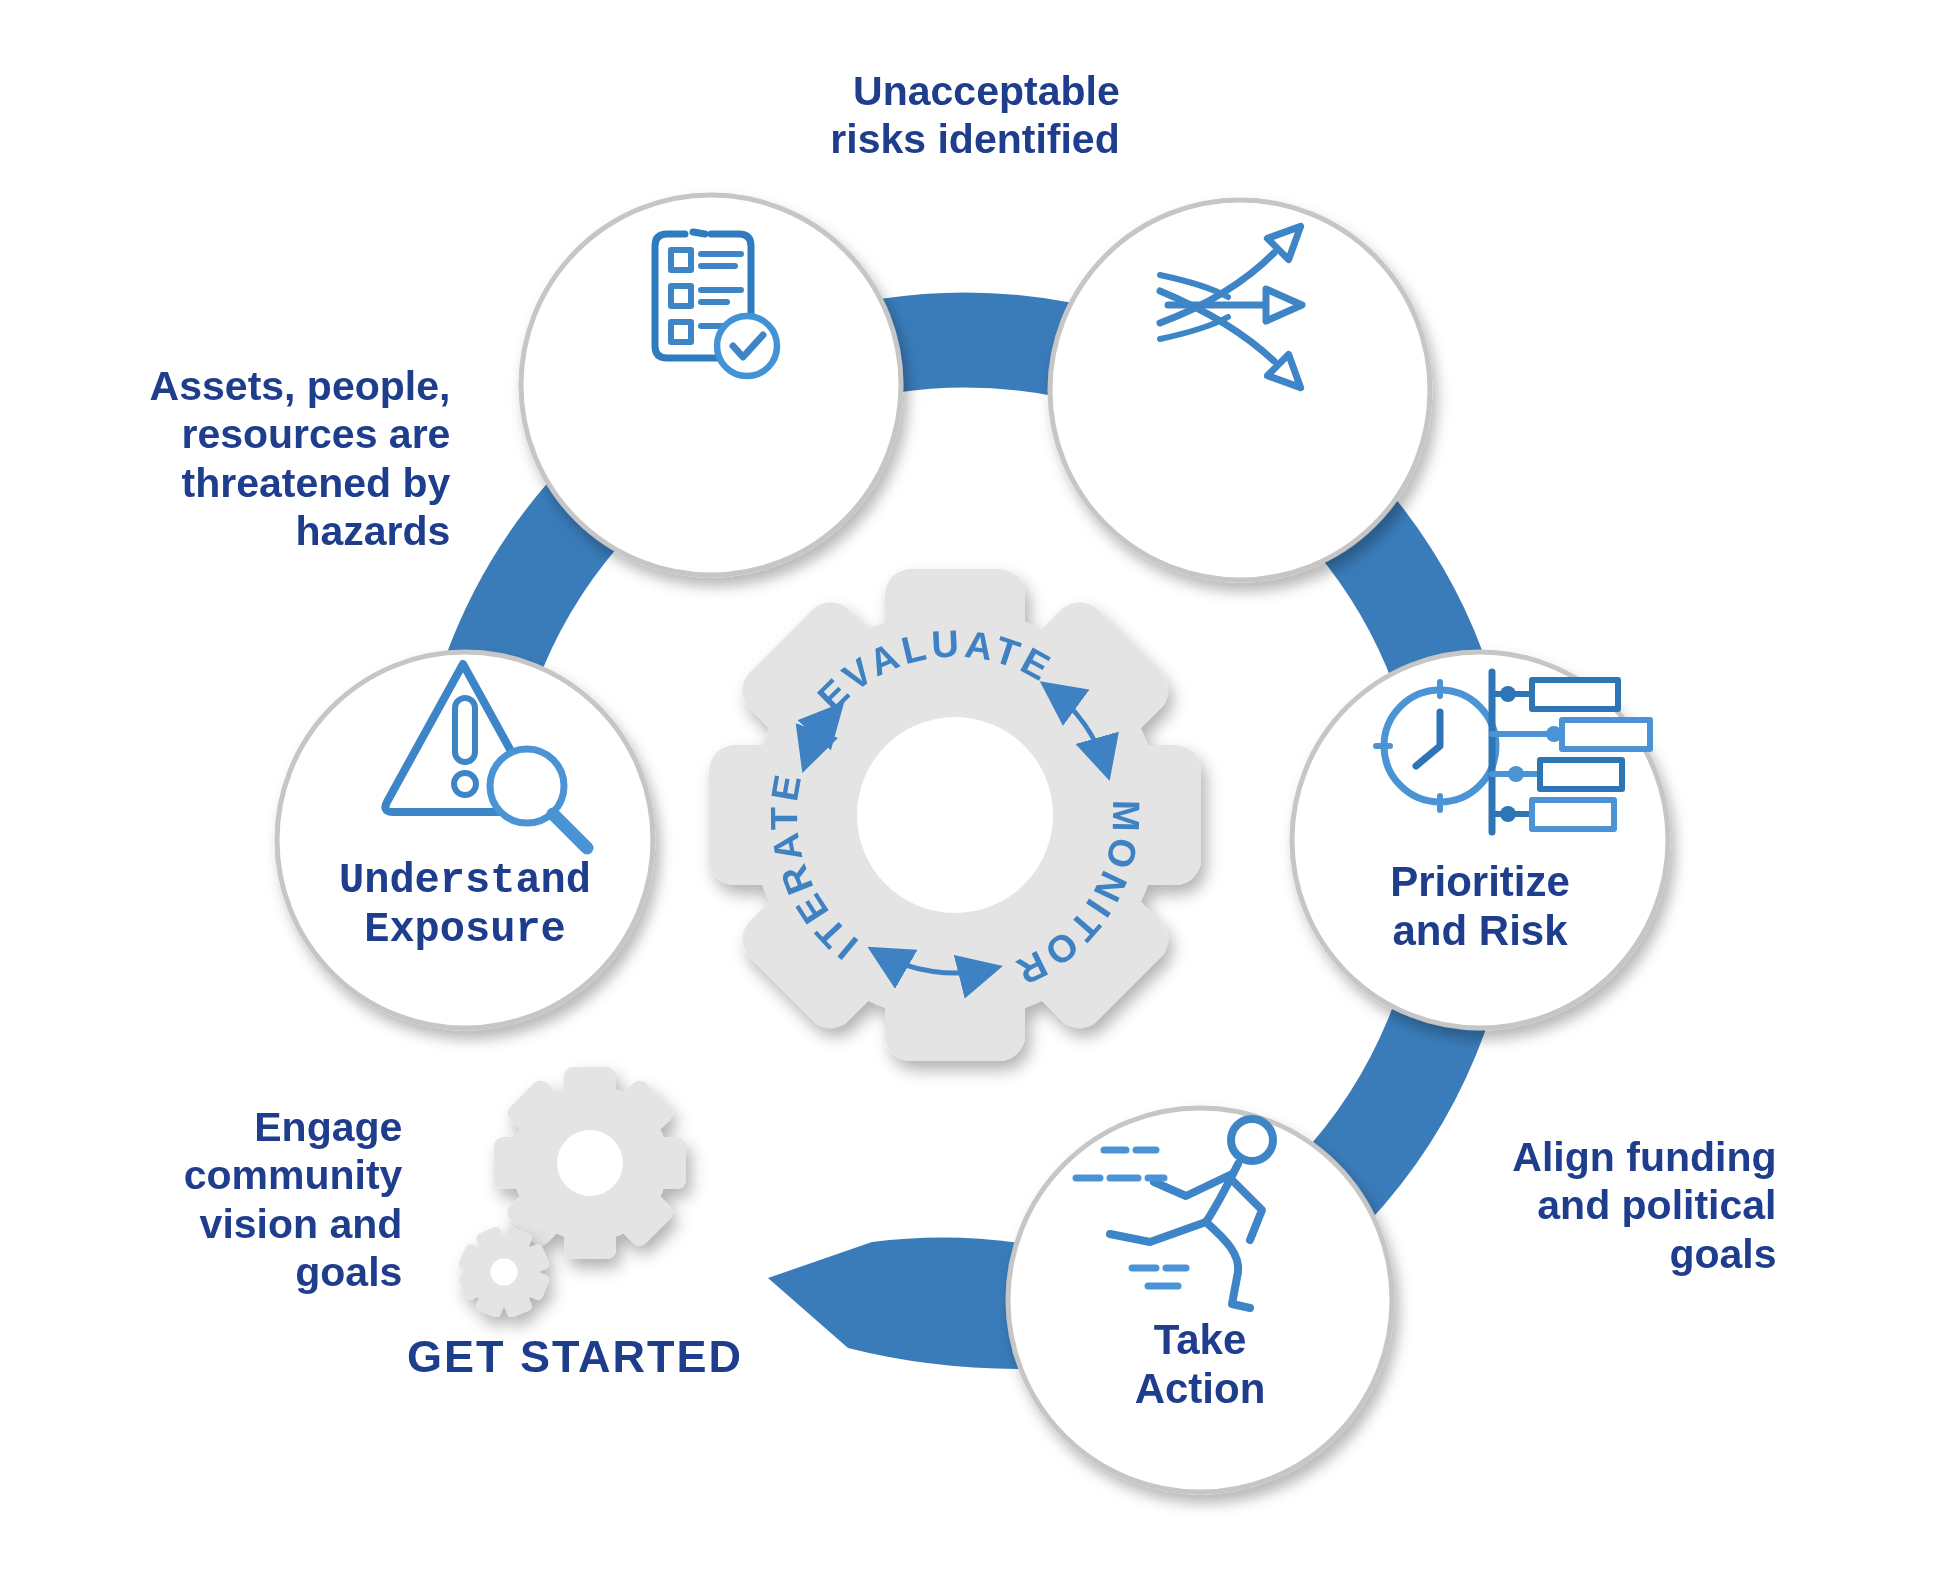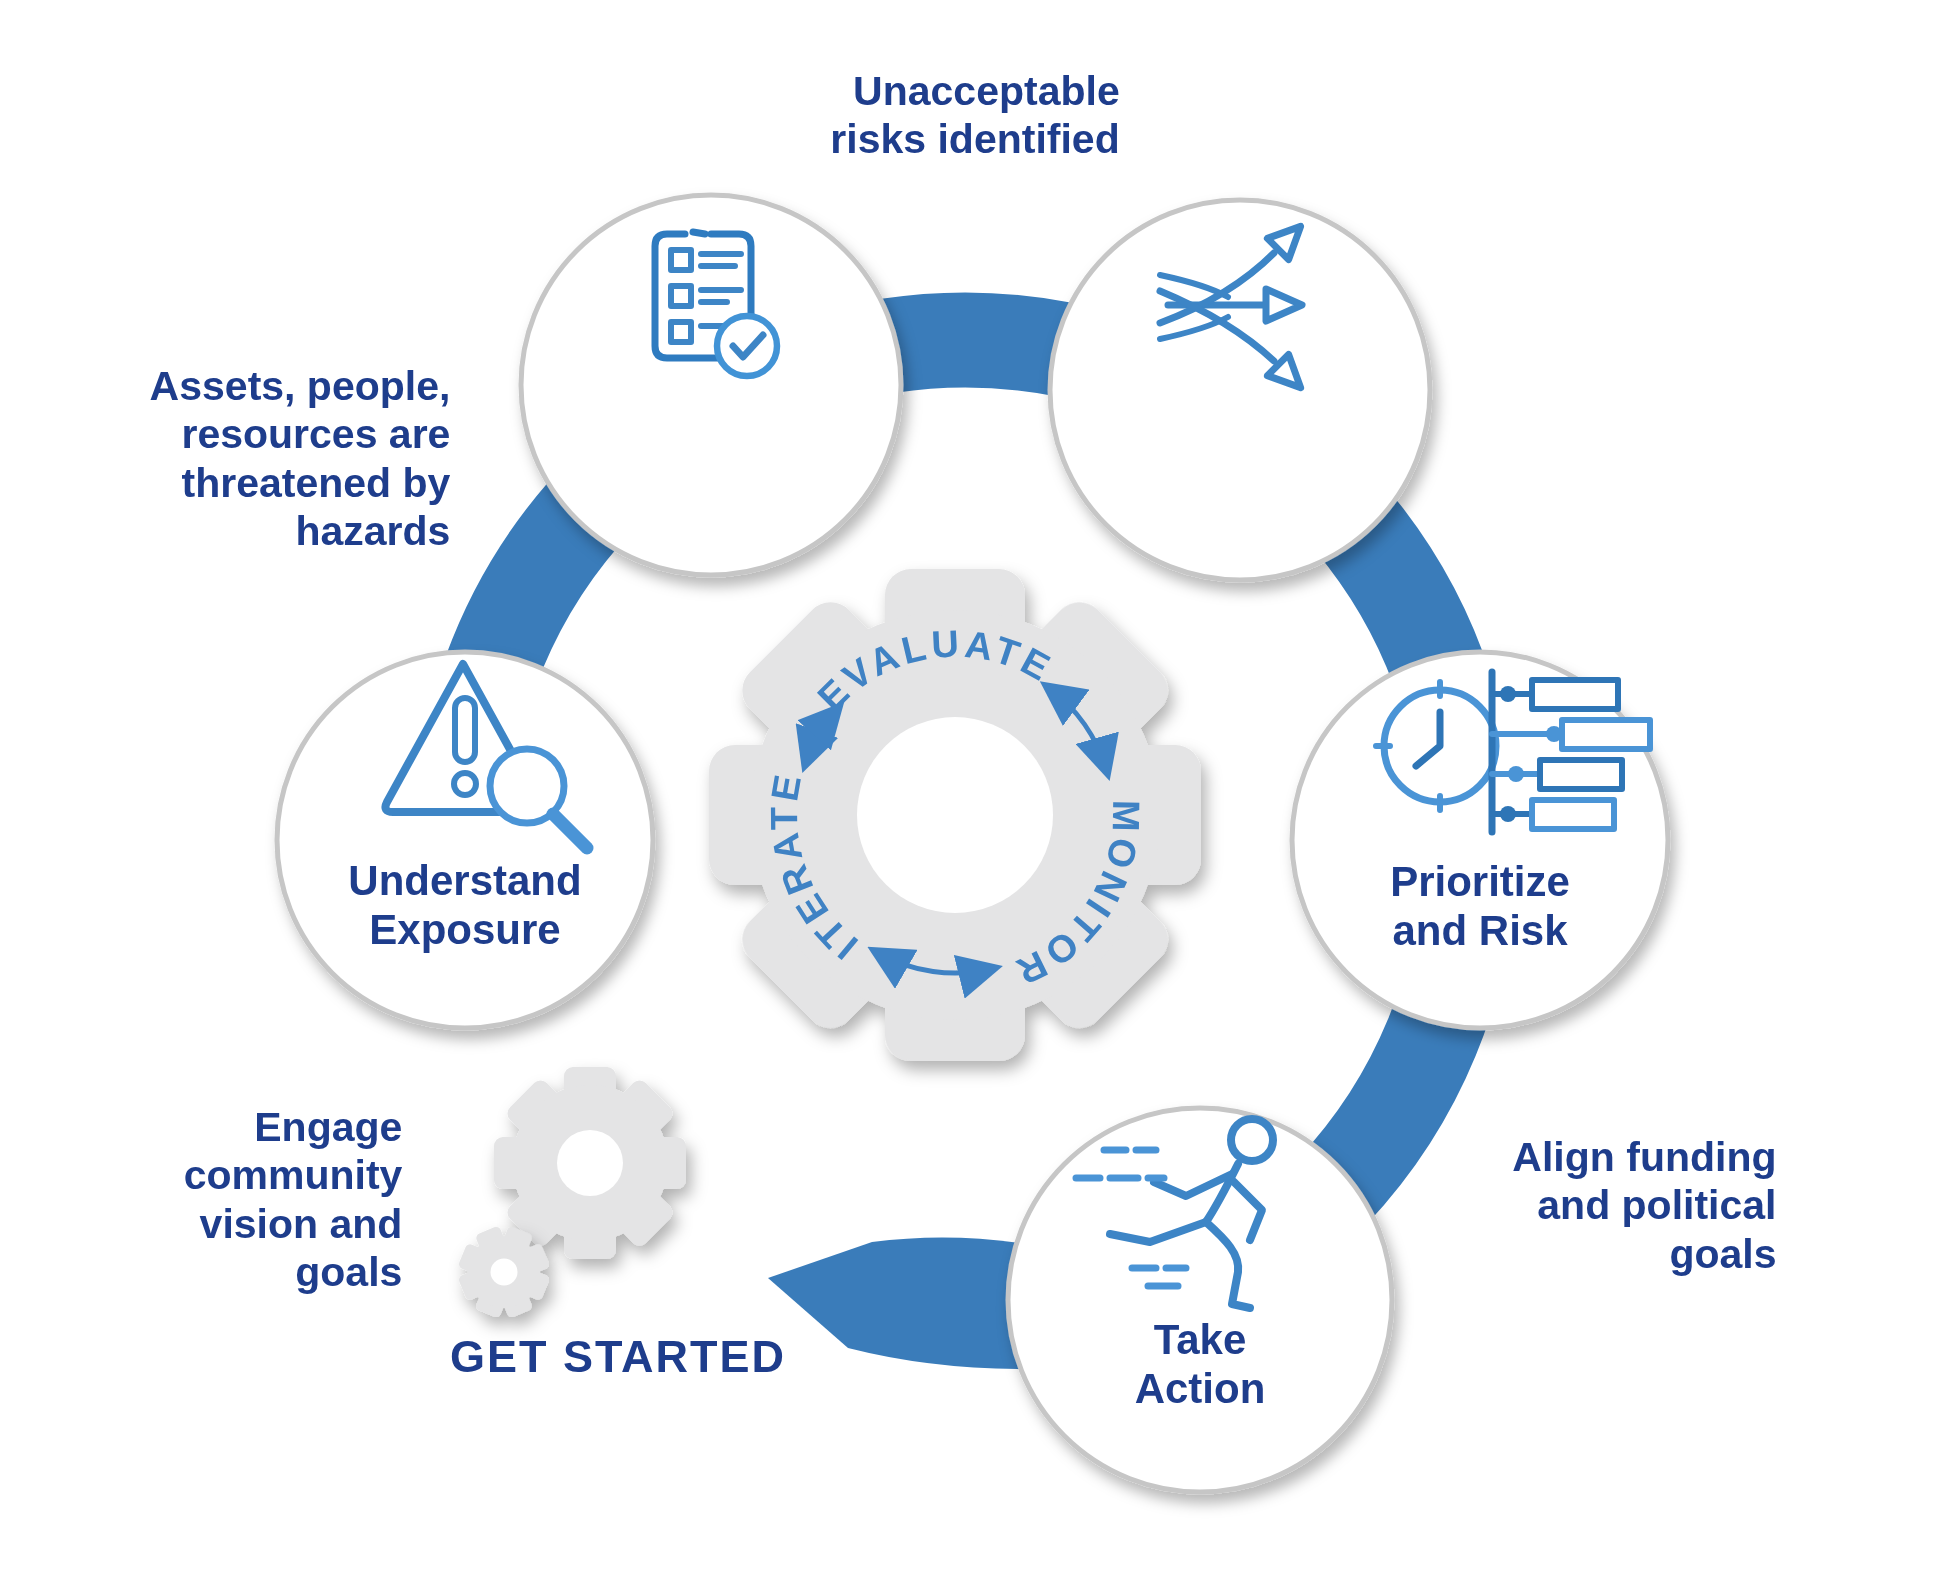--- a/index.html
+++ b/index.html
@@ -230,23 +230,23 @@
 
 
   <div class="note" style="left:1617px; top:1206px;">Align funding
 and political goals</div>
 
   <div class="note" style="left:293px; top:1200px;">Engage
 community
 vision and
 goals</div>
 
-  <div class="get-started" style="left:575px; top:1357px;margin-left:43px;">GET STARTED</div>
-
-  <div class="circle-label" style="left:465px; top:906px;">Understand
+  <div class="get-started" style="left:575px; top:1357px;">GET STARTED</div>
+
+  <div class="circle-label" style="left:465px; top:906px;font-family:Liberation Mono, monospace;">Understand
 Exposure</div>
 
 
 
   <div class="circle-label" style="left:1480px; top:907px;">Prioritize
 and Risk</div>
 
   <div class="circle-label" style="left:1200px; top:1365px;">Take
 Action</div>
 

